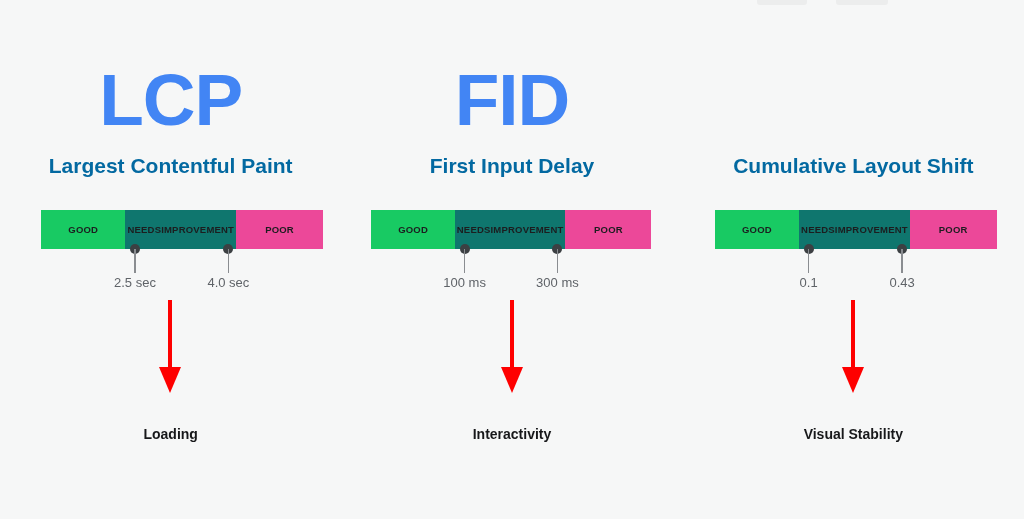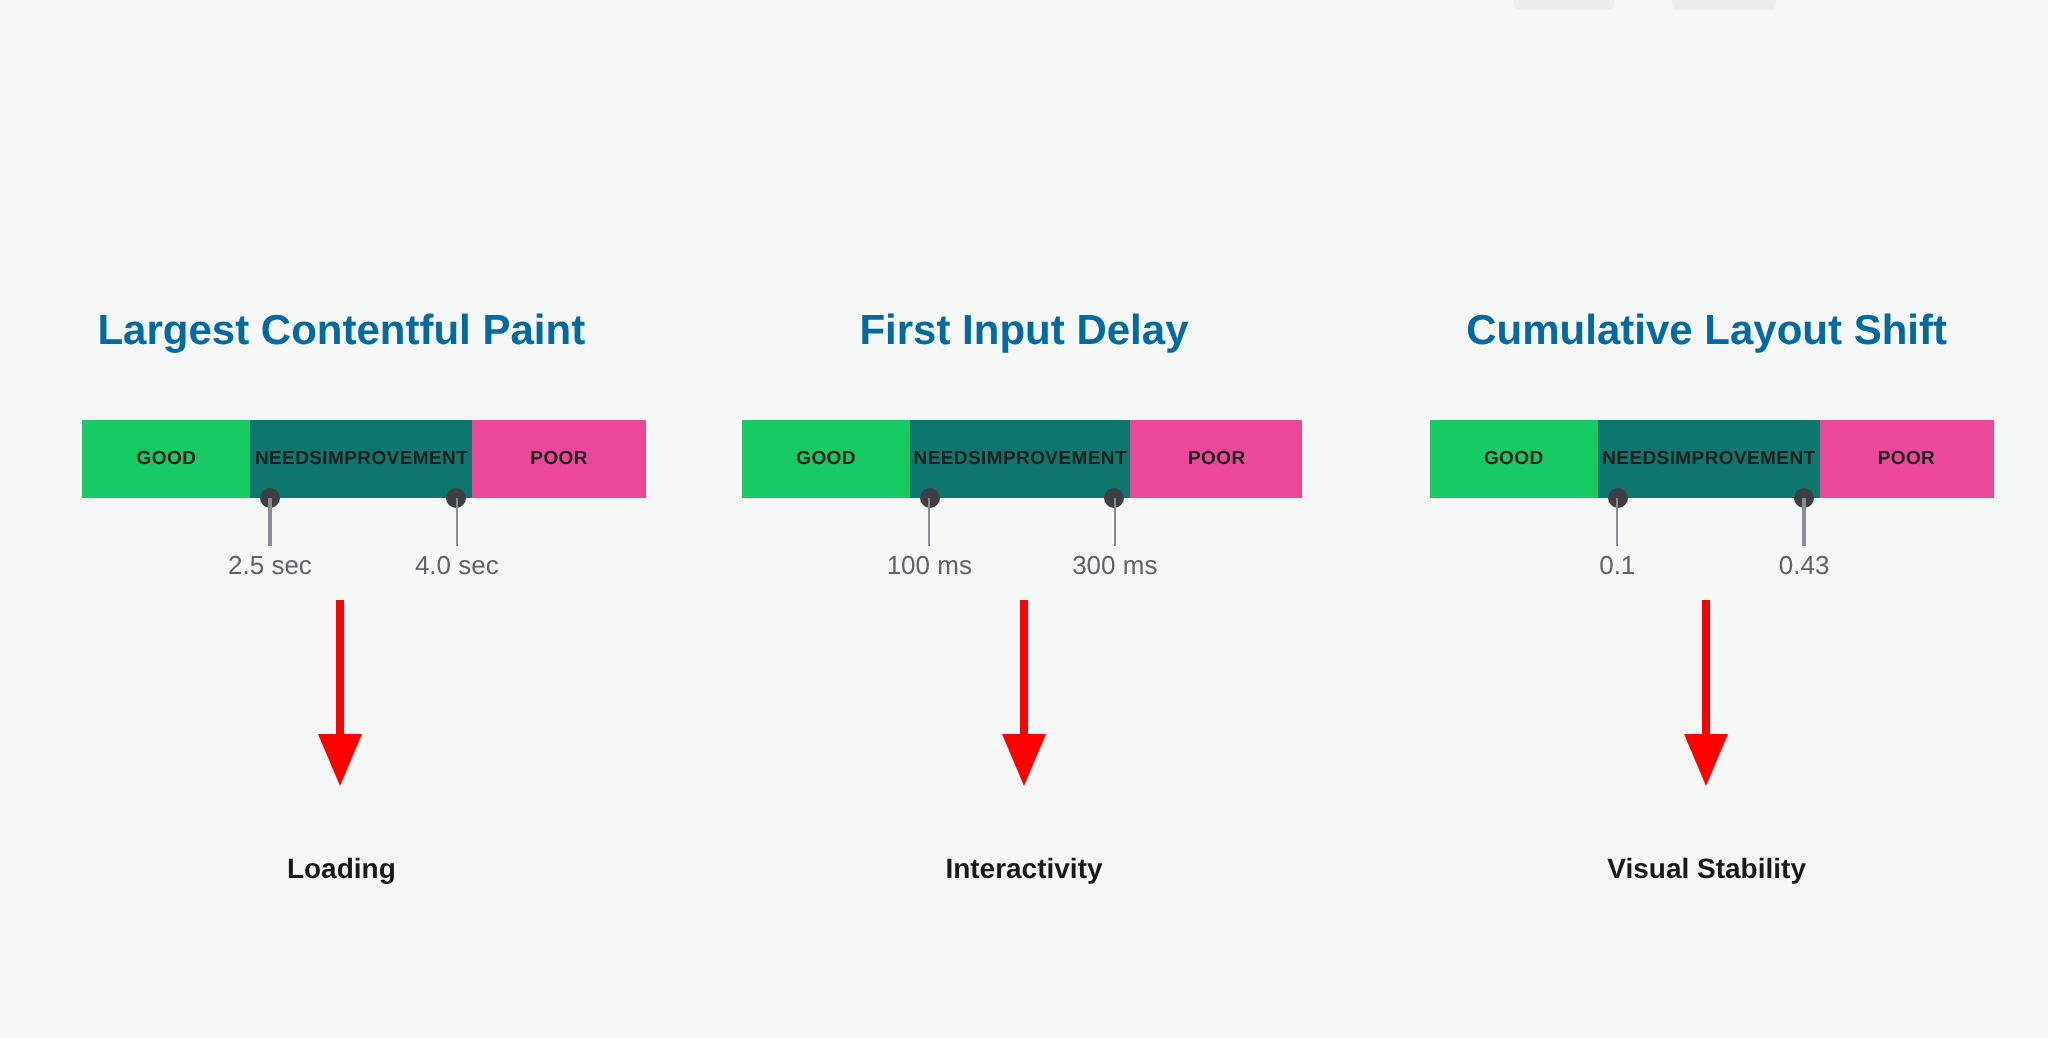--- a/index.html
+++ b/index.html
@@ -181,20 +181,21 @@
 </style>
 </head>
 <body>
 
 <div class="top-chip" id="chip-a"></div>
 <div class="top-chip" id="chip-b"></div>
 
 <div class="metrics-row">
 
   <div class="metric-col" id="col-lcp">
+    <div class="acronym">LCP</div>
     <div class="fullname">Largest Contentful Paint</div>
 
     <div class="bar-wrap">
       <div class="bar">
         <div class="seg seg-good">GOOD</div>
         <div class="seg seg-needs">
           <span>NEEDS</span>
             <br>
           <span>IMPROVEMENT</span>
         </div>
@@ -214,20 +215,21 @@
 
     <div class="arrow">
       <div class="shaft"></div>
       <div class="head"></div>
     </div>
 
     <div class="outcome">Loading</div>
   </div>
 
   <div class="metric-col" id="col-fid">
+    <div class="acronym">FID</div>
     <div class="fullname">First Input Delay</div>
 
     <div class="bar-wrap">
       <div class="bar">
         <div class="seg seg-good">GOOD</div>
         <div class="seg seg-needs">
           <span>NEEDS</span>
             <br>
           <span>IMPROVEMENT</span>
         </div>

